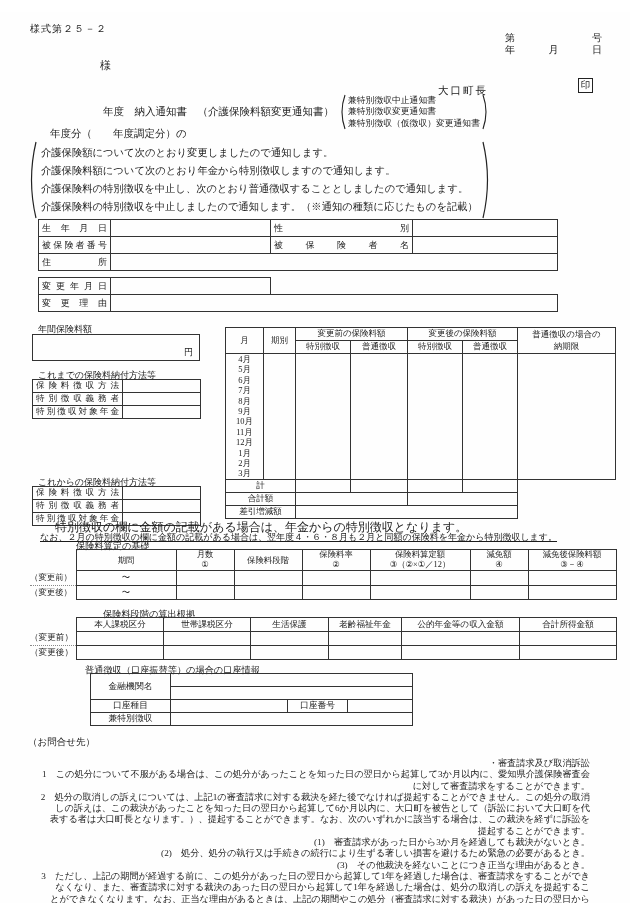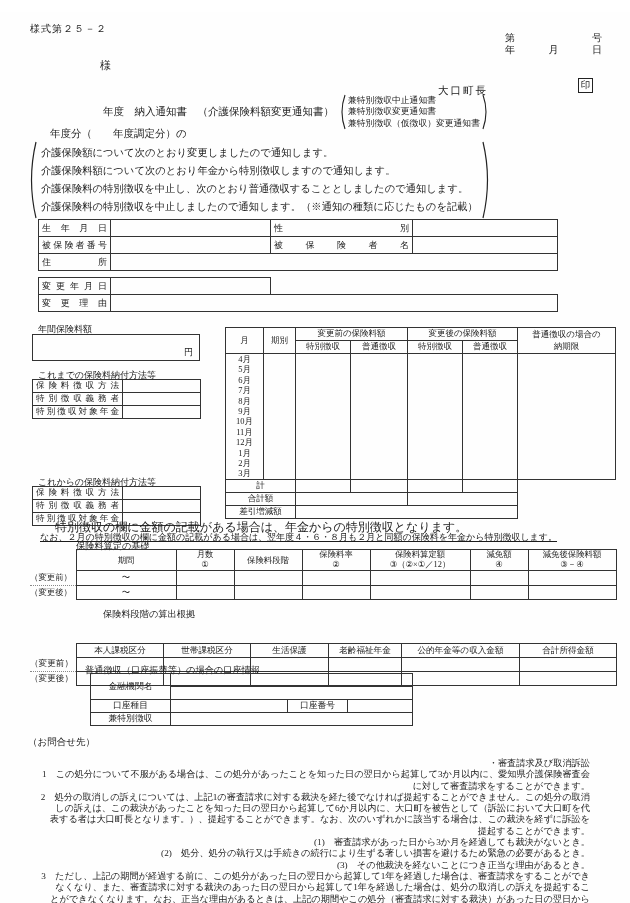--- a/index.html
+++ b/index.html
@@ -65,21 +65,21 @@
 
   .calc-title-1 { left:76px; top:528px; font-size:9.2px; }
   .calc-basis { left:30px; top:537px; }
   .calc-basis td { font-size:8.4px; text-align:center; }
   .calc-basis .hcell div { line-height:10px; }
   .calc-basis td.datarow { height:14.5px; }
   .calc-basis tr.dotted td { border-top:1px dotted #888; }
   .rowlbl { font-size:8.6px; text-align:left !important; padding-left:0; }
 
   .calc-title-2 { left:103px; top:596px; font-size:9.2px; }
-  .calc-stage { left:30px; top:631px; }
+  .calc-stage { left:30px; top:605px; }
   .calc-stage td { font-size:8.6px; text-align:center; height:14px; }
   .calc-stage tr.dotted td { border-top:1px dotted #888; }
 
   .acct-title { left:85px; top:652px; font-size:9.2px; }
   .acct-table { left:90px; top:661px; }
   .acct-table td { height:13px; text-align:center; font-size:8.8px; }
 
   .contact { left:28px; top:724px; font-size:9.5px; }
 
   .legal { left:28px; top:746px; width:562px; font-size:9.2px; line-height:11.3px;text-align:right; }

